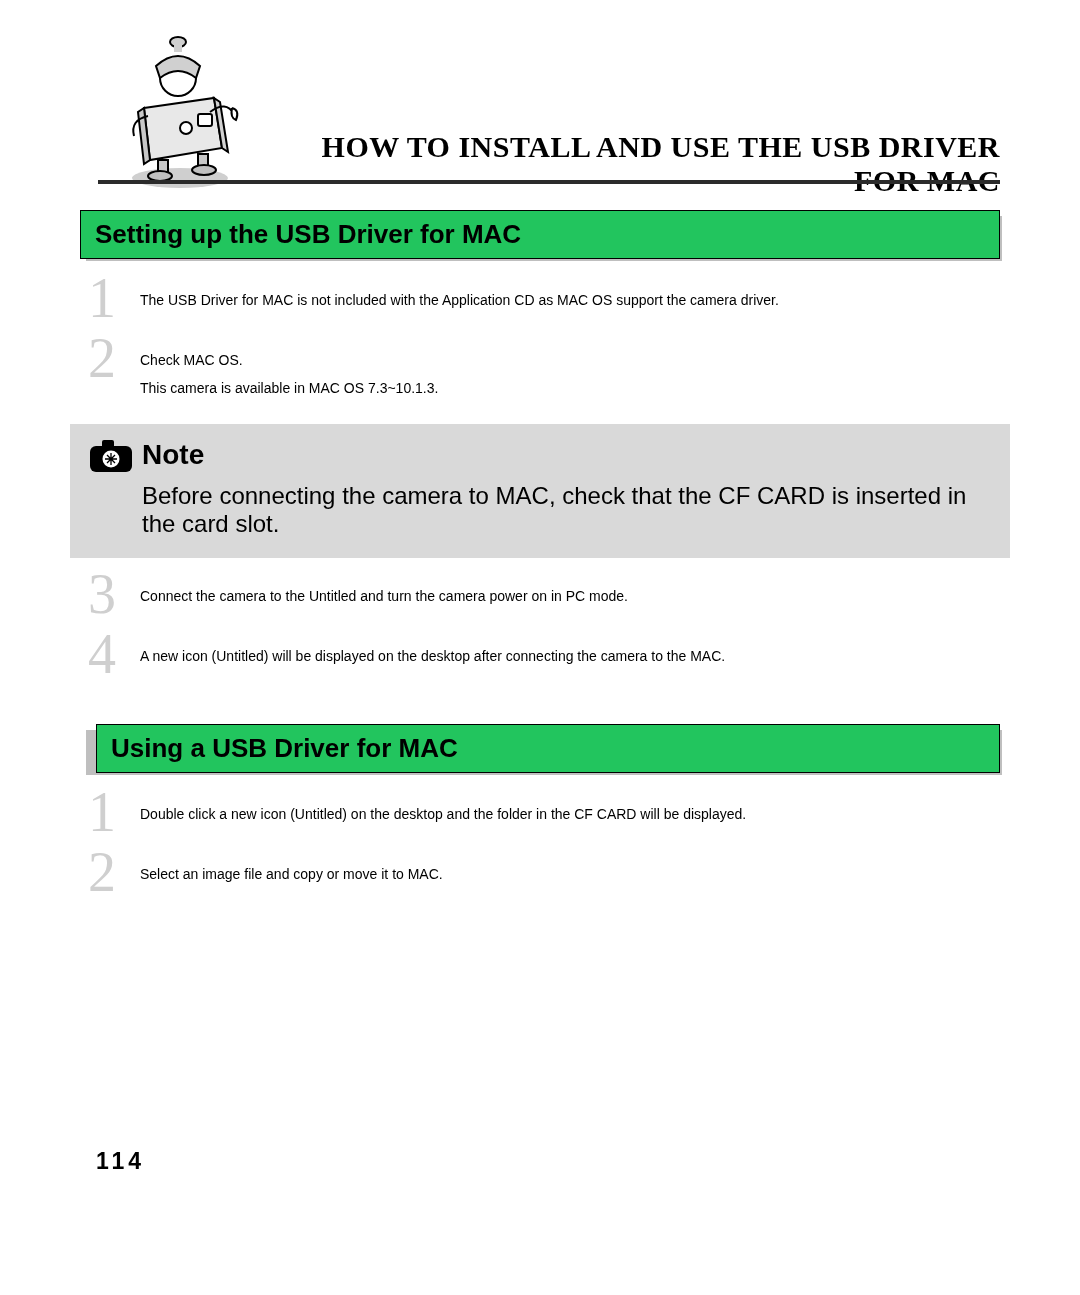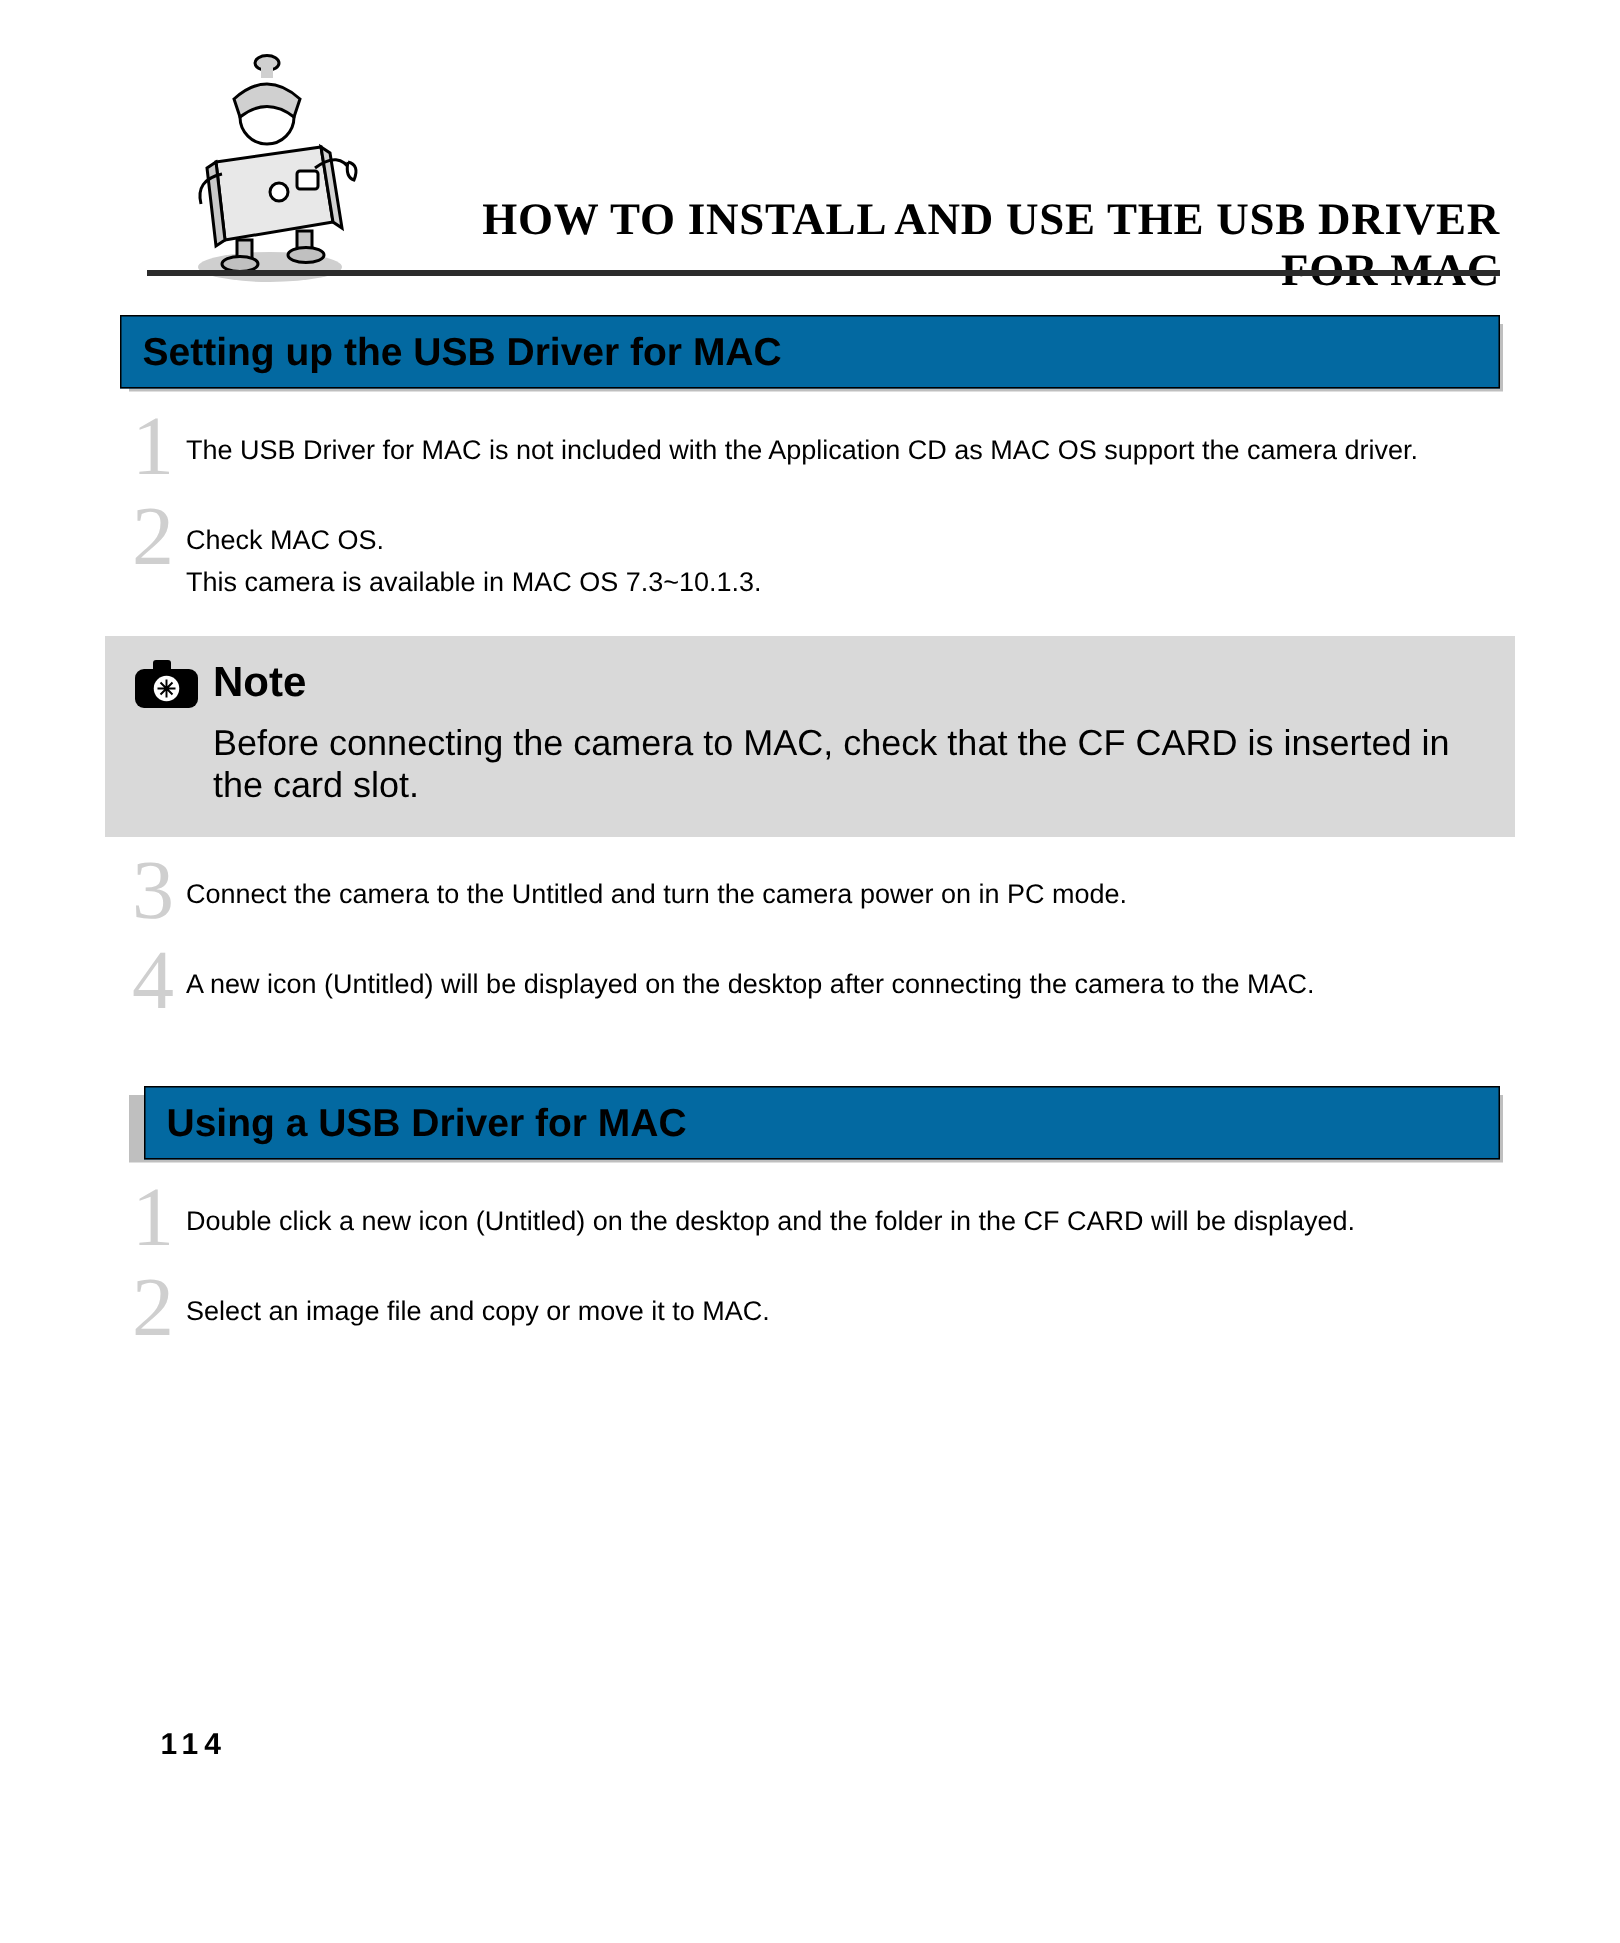--- a/index.html
+++ b/index.html
@@ -57,21 +57,21 @@
   .section-header .sh-shadow {
     position: absolute;
     top: 6px;
     left: 6px;
     right: -2px;
     height: 45px;
     background: #bfbfbf;
   }
   .section-header .sh-front {
     position: relative;
-    background: #0369a1;
+    background: #22c55e;
     border: 1.5px solid #000;
     padding: 8px 14px;
     font-family: Arial, Helvetica, sans-serif;
     font-weight: bold;
     font-size: 26px;
   }
   
   .step {
     display: flex;
     margin: 12px 0 18px 0;
@@ -83,23 +83,24 @@
     font-weight: 300;
     color: #cfcfcf;
     width: 44px;
     text-align: center;
     flex: 0 0 44px;
     line-height: 56px;
     margin-top: -14px;
   }
   .step .text {
     font-family: Arial, Helvetica, sans-serif;
-    font-size: 18px;
+    font-size: 14px;
     flex: 1;
     padding-top: 2px;
+    margin-left: 16px;
   }
   
   .note-box {
     background: #d9d9d9;
     margin: 22px -10px 22px -10px;
     padding: 12px 18px 20px 18px;
   }
   .note-heading {
     display: flex;
     align-items: center;
@@ -119,25 +120,25 @@
   }
   .note-text {
     font-family: Arial, Helvetica, sans-serif;
     font-size: 24px;
     margin-left: 54px;
     line-height: 28px;
   }
   
   .page-number {
     position: absolute;
-    left: 107px;
+    left: 96px;
     bottom: 120px;
     font-family: Arial, Helvetica, sans-serif;
     font-weight: bold;
-    font-size: 20px;
+    font-size: 23px;
     letter-spacing: 4px;
   }
 </style>
 </head>
 <body>
 
 <div class="page">
 
   <div class="header-area">
     <div class="mascot">

